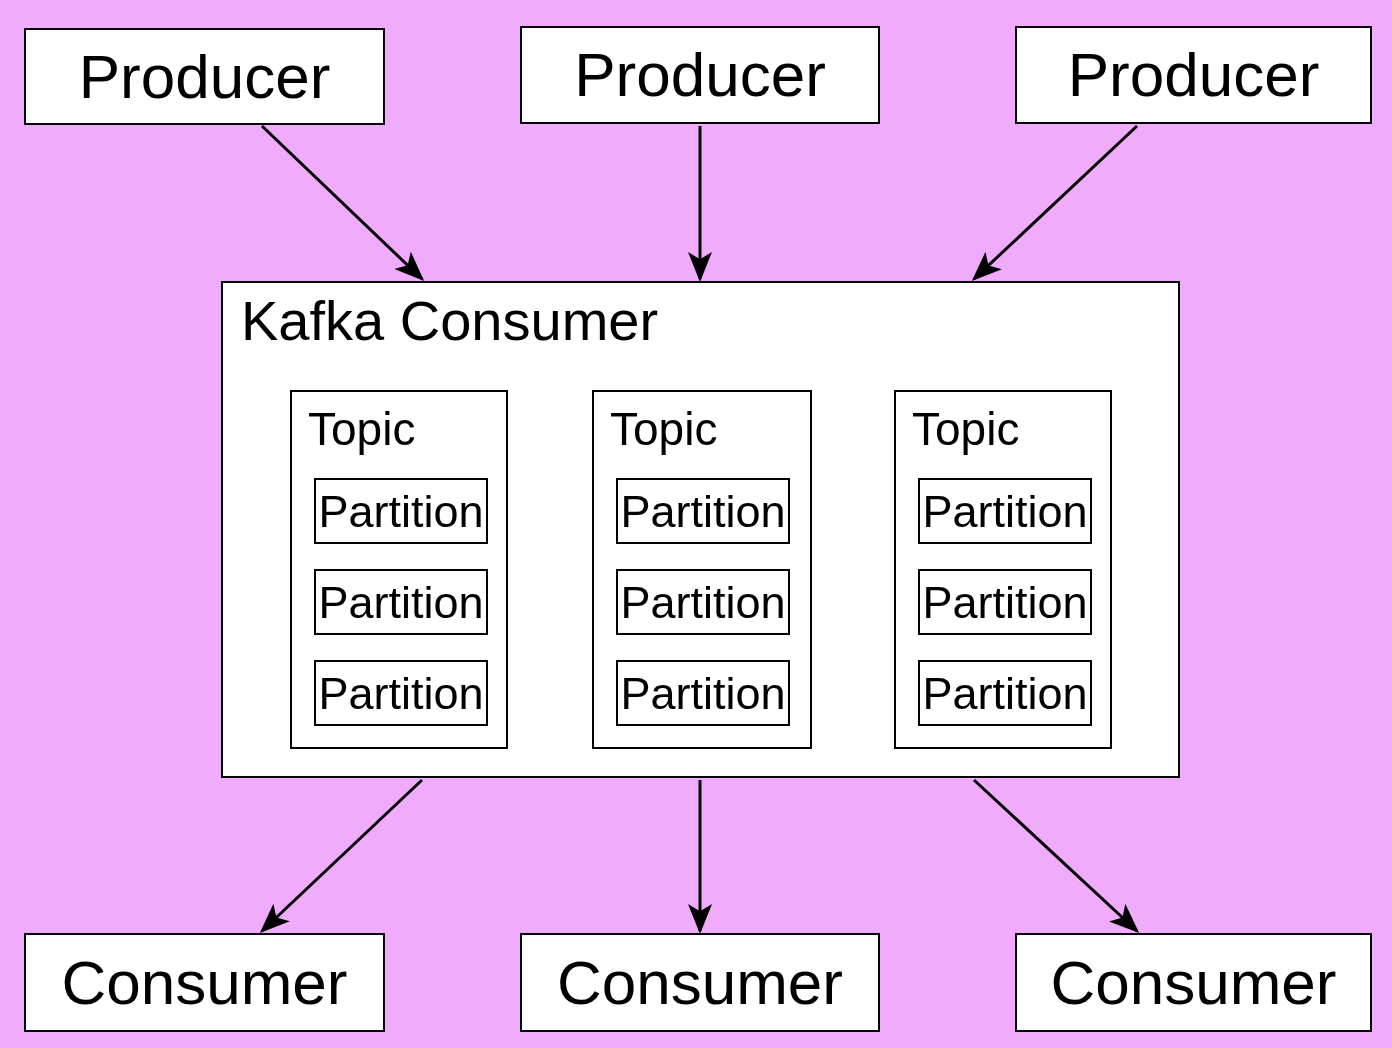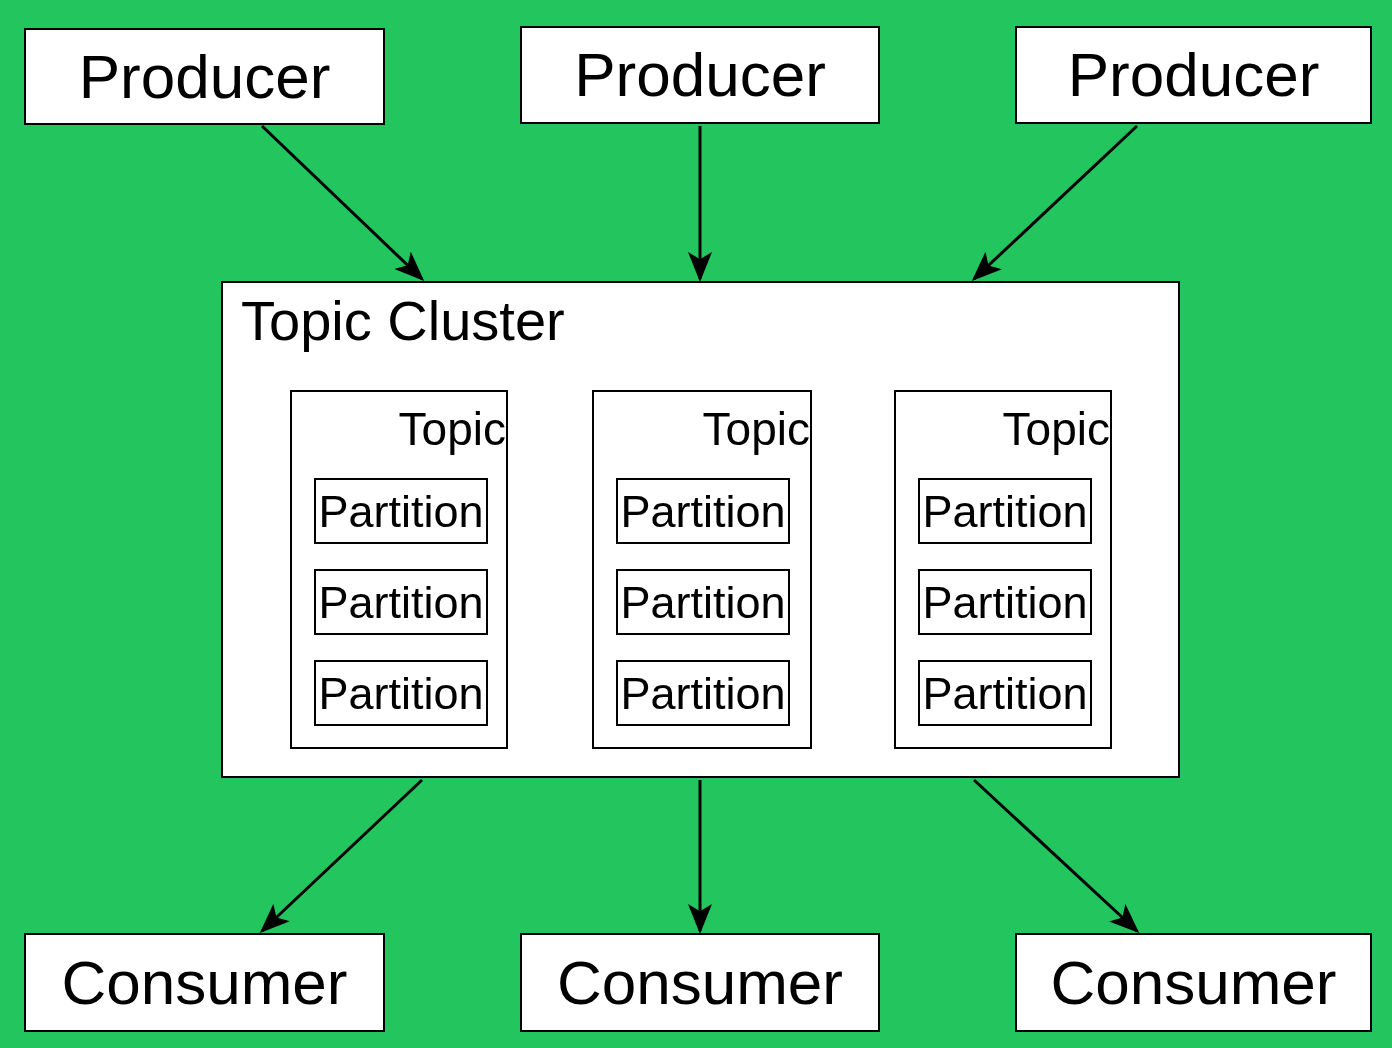--- a/index.html
+++ b/index.html
@@ -4,21 +4,21 @@
 <style>
   html, body {
     margin: 0;
     padding: 0;
     background: #ffffff;
   }
   #canvas {
     position: relative;
     width: 1392px;
     height: 1048px;
-    background: #22c55e;
+    background: #f0abfc;
     font-family: "Liberation Sans", sans-serif;
     overflow: hidden;
   }
   .box {
     position: absolute;
     box-sizing: border-box;
     border: 2px solid #000000;
     background: #ffffff;
     display: flex;
     align-items: center;
@@ -46,26 +46,25 @@
   }
   .topic-box {
     display: block;
     border: 2px solid #000000;
   }
   .topic-title {
     position: absolute;
     left: 16px;
     right: 0;
     top: 12px;
-    text-align: right;
+    text-align: left;
     font-size: 46px;
     color: #000000;
     line-height: 1.1;
     white-space: nowrap;
-    margin-left: 10px;
   }
   .partition-box {
     position: absolute;
     box-sizing: border-box;
     border: 2px solid #000000;
     background: #ffffff;
     display: flex;
     align-items: center;
     justify-content: center;
     font-size: 45px;
@@ -108,21 +107,21 @@
     <span>Producer</span>
   </div>
   <div class="box endpoint-box" style="left:520px;top:26px;width:360px;height:98px;">
     <span>Producer</span>
   </div>
   <div class="box endpoint-box" style="left:1015px;top:26px;width:357px;height:98px;">
     <span>Producer</span>
   </div>
 
   <div class="box cluster-box" style="left:221px;top:281px;width:959px;height:497px;">
-    <div class="cluster-title">Topic Cluster</div>
+    <div class="cluster-title">Kafka Consumer</div>
 
     <div class="box topic-box" style="left:67px;top:107px;width:218px;height:359px;">
       <div class="topic-title">Topic</div>
       <div class="partition-box" style="left:22px;top:86px;width:174px;height:66px;">
         <span>Partition</span>
       </div>
       <div class="partition-box" style="left:22px;top:177px;width:174px;height:66px;">
         <span>Partition</span>
       </div>
       <div class="partition-box" style="left:22px;top:268px;width:174px;height:66px;">

